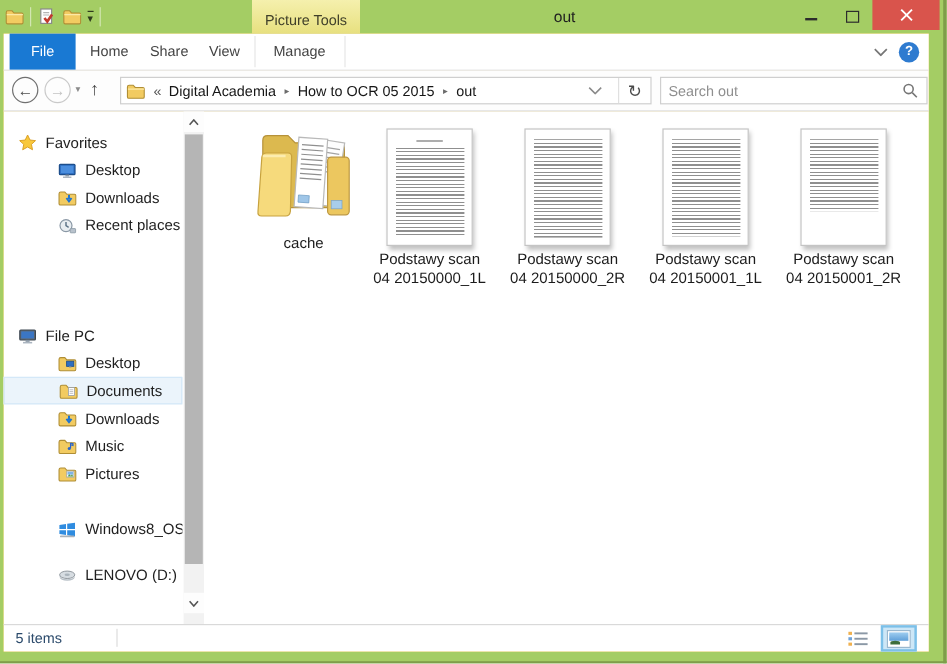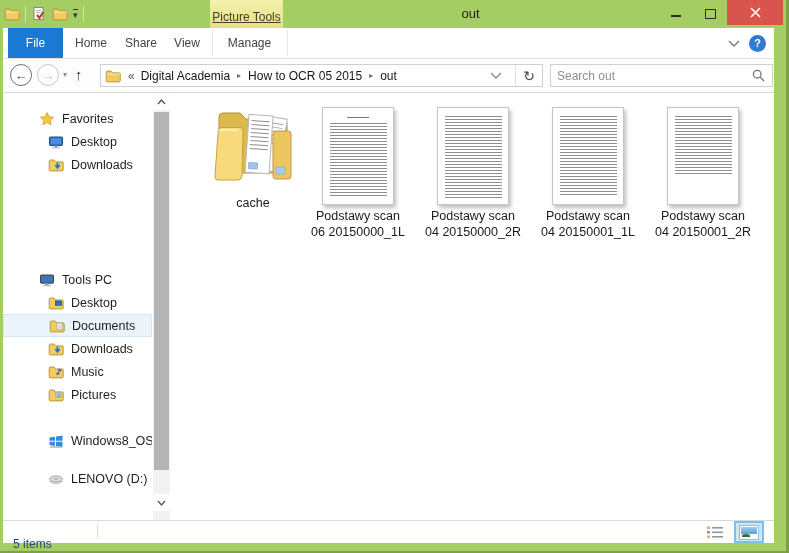--- a/index.html
+++ b/index.html
@@ -6,21 +6,21 @@
   body{width:789px;height:553px;position:relative;font-family:"Liberation Sans",sans-serif;font-size:12px;color:#1e1e1e;overflow:hidden;background:#fff;}
   .window{position:absolute;inset:0;background:#a4cd64;}
   .edge-right{position:absolute;top:0;right:0;width:3px;height:100%;background:#7f9e4a;}
   .edge-bottom{position:absolute;left:0;bottom:0;width:100%;height:2px;background:#7f9e4a;}
 
   
   .titlebar{position:absolute;left:0;top:0;width:789px;height:28px;}
   .qat{position:absolute;left:4px;top:4px;height:20px;display:flex;align-items:center;gap:5px;}
   .qat .sep{width:1px;height:16px;background:rgba(255,255,255,.5);}
   .qat-caret{font-size:9px;color:#2e3a1d;border-top:1px solid #2e3a1d;line-height:8px;padding-top:1px;}
-  .ctx-tab{position:absolute;left:210px;top:0;width:73px;height:28px;background:linear-gradient(#f5f0ad,#e7e07f);display:flex;align-items:flex-end;justify-content:center;padding-bottom:4px;box-sizing:border-box;color:#40402a;text-decoration:underline;}
+  .ctx-tab{position:absolute;left:210px;top:0;width:90px;height:28px;background:linear-gradient(#f5f0ad,#e7e07f);display:flex;align-items:flex-end;justify-content:center;padding-bottom:4px;box-sizing:border-box;color:#40402a;}
   .win-title{position:absolute;left:287px;right:135px;top:6px;text-align:center;color:#1f1f1f;font-size:13px;}
   .win-buttons{position:absolute;right:0;top:0;height:26px;display:flex;align-items:flex-start;}
   .win-btn{width:34px;height:26px;display:flex;align-items:center;justify-content:center;}
   .glyph-min{width:10px;height:2px;background:#2c2c2c;margin-top:6px;}
   .glyph-max{width:9px;height:8px;border:1.5px solid #2c2c2c;margin-top:2px;}
   .btn-close{width:56px;height:25px;background:#d9544c;display:flex;align-items:center;justify-content:center;margin-right:6px;}
 
   
   .app{position:absolute;left:3px;top:28px;right:15px;bottom:10px;background:#eab308;}
 
@@ -50,21 +50,21 @@
   .addr-chevron{padding:0 7px;color:#777;}
   .addr-refresh{border-left:1px solid #e0e0e0;height:21px;width:26px;display:flex;align-items:center;justify-content:center;color:#4a4a4a;font-size:14px;}
   .search-box{position:absolute;left:547px;top:5px;right:1px;height:23px;background:#fff;border:1px solid #cfcfcf;box-sizing:border-box;display:flex;align-items:center;}
   .search-box input{flex:1;border:none;outline:none;font-family:"Liberation Sans",sans-serif;font-size:12px;padding:0 6px;color:#333;background:transparent;}
   .search-box input::placeholder{color:#8f8f8f;}
   .search-mag{margin-right:7px;}
 
   
   .content{position:absolute;left:0;top:65px;right:0;bottom:23px;background:#fff;}
   .sidebar{position:absolute;left:0;top:0;width:167px;bottom:0;}
-  .side-item{position:absolute;left:0;right:18px;height:23px;display:flex;align-items:center;gap:7px;padding-left:36px;box-sizing:border-box;white-space:nowrap;overflow:hidden;font-size:12.5px;}
+  .side-item{position:absolute;left:0;right:18px;height:23px;display:flex;align-items:center;gap:7px;padding-left:12px;box-sizing:border-box;white-space:nowrap;overflow:hidden;font-size:12.5px;}
   .side-item.indent{padding-left:45px;}
   .side-item.selected{background:#ebf4fb;border:1px solid #d4e8f8;}
   .side-item svg{flex:0 0 auto;}
   
   .sb{position:absolute;right:0;top:0;width:17px;bottom:0;background:#f2f2f2;}
   .sb-arrow{position:absolute;left:0;width:17px;height:17px;display:flex;align-items:center;justify-content:center;background:#fdfdfd;}
   .sb-thumb{position:absolute;left:1px;width:15px;top:19px;height:358px;background:#b5b5b5;}
 
   
   .main{position:absolute;left:167px;top:0;right:0;bottom:0;}
@@ -73,21 +73,21 @@
   .doc-page{position:relative;width:72px;height:98px;margin:4px auto 0;background:#fff;border:1px solid #c4c4c4;box-sizing:border-box;box-shadow:2px 3px 4px rgba(0,0,0,.25);}
   .page-lines{position:absolute;left:7px;right:6px;background:repeating-linear-gradient(to bottom,#8f8f8f 0 1px,transparent 1px 3px);}
   .d1 .page-heading{position:absolute;left:24px;right:24px;top:9px;height:1px;background:#777;}
   .d1 .page-lines{top:15px;height:73px;}
   .d2 .page-lines{top:8px;height:82px;}
   .d3 .page-lines{top:8px;height:81px;}
   .d4 .page-lines{top:8px;height:60px;}
 
   
   .statusbar{position:absolute;left:0;right:0;bottom:0;height:22px;border-top:1px solid #d9d9d9;background:#fff;}
-  .status-count{position:absolute;left:10px;top:16px;color:#2b4a6b;text-align:center;}
+  .status-count{position:absolute;left:10px;top:4px;color:#2b4a6b;text-align:center;}
   .status-sep{position:absolute;left:94px;top:3px;width:1px;height:15px;background:#dcdcdc;}
   .view-btns{position:absolute;right:10px;top:0;height:22px;display:flex;align-items:center;gap:7px;}
   .vb-details{width:24px;height:18px;display:flex;align-items:center;justify-content:center;}
   .vb-thumbs{width:30px;height:22px;border:2px solid #7cc0e8;background:#cde7f7;box-sizing:border-box;display:flex;align-items:center;justify-content:center;}
   .vb-thumbs-inner{width:18px;height:13px;background:#fff;border:1px solid #9ab8cf;position:relative;overflow:hidden;}
   .vb-thumbs-inner::before{content:"";position:absolute;left:1px;right:1px;top:1px;height:7px;background:linear-gradient(#9ecdf0,#5f9fd8);}
   .vb-thumbs-inner::after{content:"";position:absolute;left:2px;bottom:2px;width:8px;height:3px;background:#3c6e3c;border-radius:50% 50% 0 0;}
 </style>
 </head>
 <body>
@@ -224,30 +224,38 @@
         </div>
 
         <div class="side-item indent" style="top:60px">
           <svg width="16" height="16" viewBox="0 0 16 16">
               <path d="M1.2,4.4 q0,-1.4 1.4,-1.4 h3.4 l1.7,1.9 h6.4 q1.1,0 1.1,1.1 v6.8 q0,1.1 -1.1,1.1 H2.3 q-1.1,0 -1.1,-1.1 z" fill="#f2cb61" stroke="#b08e35" stroke-width="0.9"></path>
               <path d="M9.5,5.5 v3.4 M7.4,8 l2.1,2.8 2.1,-2.8" stroke="#1f74d0" stroke-width="1.7" fill="none"></path>
             </svg>
           <span>Downloads</span>
         </div>
 
+        <div class="side-item indent" style="top:83px">
+          <svg width="16" height="16" viewBox="0 0 16 16">
+              <circle cx="7" cy="8" r="5" fill="#e8edf1" stroke="#8a98a5"></circle>
+              <path d="M7,5 v3 l2.2,1.4" stroke="#5b7286" stroke-width="1.2" fill="none"></path>
+              <rect x="10.5" y="10.5" width="4.5" height="3.5" rx="0.5" fill="#b8c2cc" stroke="#8a98a5" stroke-width="0.7"></rect>
+            </svg>
+          <span>Recent places</span>
+        </div>
 
 
         <div class="side-item" style="top:175px">
           <svg width="16" height="16" viewBox="0 0 16 16">
               <rect x="1.5" y="3" width="13" height="8.2" rx="0.8" fill="#5f6b77" stroke="#3c4650"></rect>
               <rect x="2.7" y="4.2" width="10.6" height="5.8" fill="#3b76c4"></rect>
               <rect x="6.3" y="11.2" width="3.4" height="1.7" fill="#8a97a5"></rect>
               <rect x="4.2" y="12.9" width="7.6" height="1.3" fill="#aab4bf"></rect>
             </svg>
-          <span>Tools PC</span>
+          <span>File PC</span>
         </div>
 
         <div class="side-item indent" style="top:198px">
           <svg width="16" height="16" viewBox="0 0 16 16">
               <path d="M1.2,4.4 q0,-1.4 1.4,-1.4 h3.4 l1.7,1.9 h6.4 q1.1,0 1.1,1.1 v6.8 q0,1.1 -1.1,1.1 H2.3 q-1.1,0 -1.1,-1.1 z" fill="#f2cb61" stroke="#b08e35" stroke-width="0.9"></path>
               <rect x="7.5" y="6" width="6" height="4.3" fill="#2e6fc2" stroke="#1d4e8c" stroke-width="0.7"></rect>
               <rect x="9.5" y="10.3" width="2" height="1" fill="#8a97a5"></rect>
             </svg>
           <span>Desktop</span>
         </div>
@@ -365,21 +373,21 @@
           </div>
         </div>
 
         <div class="file-item d1" style="left:133px">
           <div class="doc-page">
             <div class="page-heading"></div>
             <div class="page-lines"></div>
           </div>
           <div class="file-label">
             <div>Podstawy scan</div>
-            <div>06 20150000_1L</div>
+            <div>04 20150000_1L</div>
           </div>
         </div>
 
         <div class="file-item d2" style="left:248px">
           <div class="doc-page">
             <div class="page-lines"></div>
           </div>
           <div class="file-label">
             <div>Podstawy scan</div>
             <div>04 20150000_2R</div>

